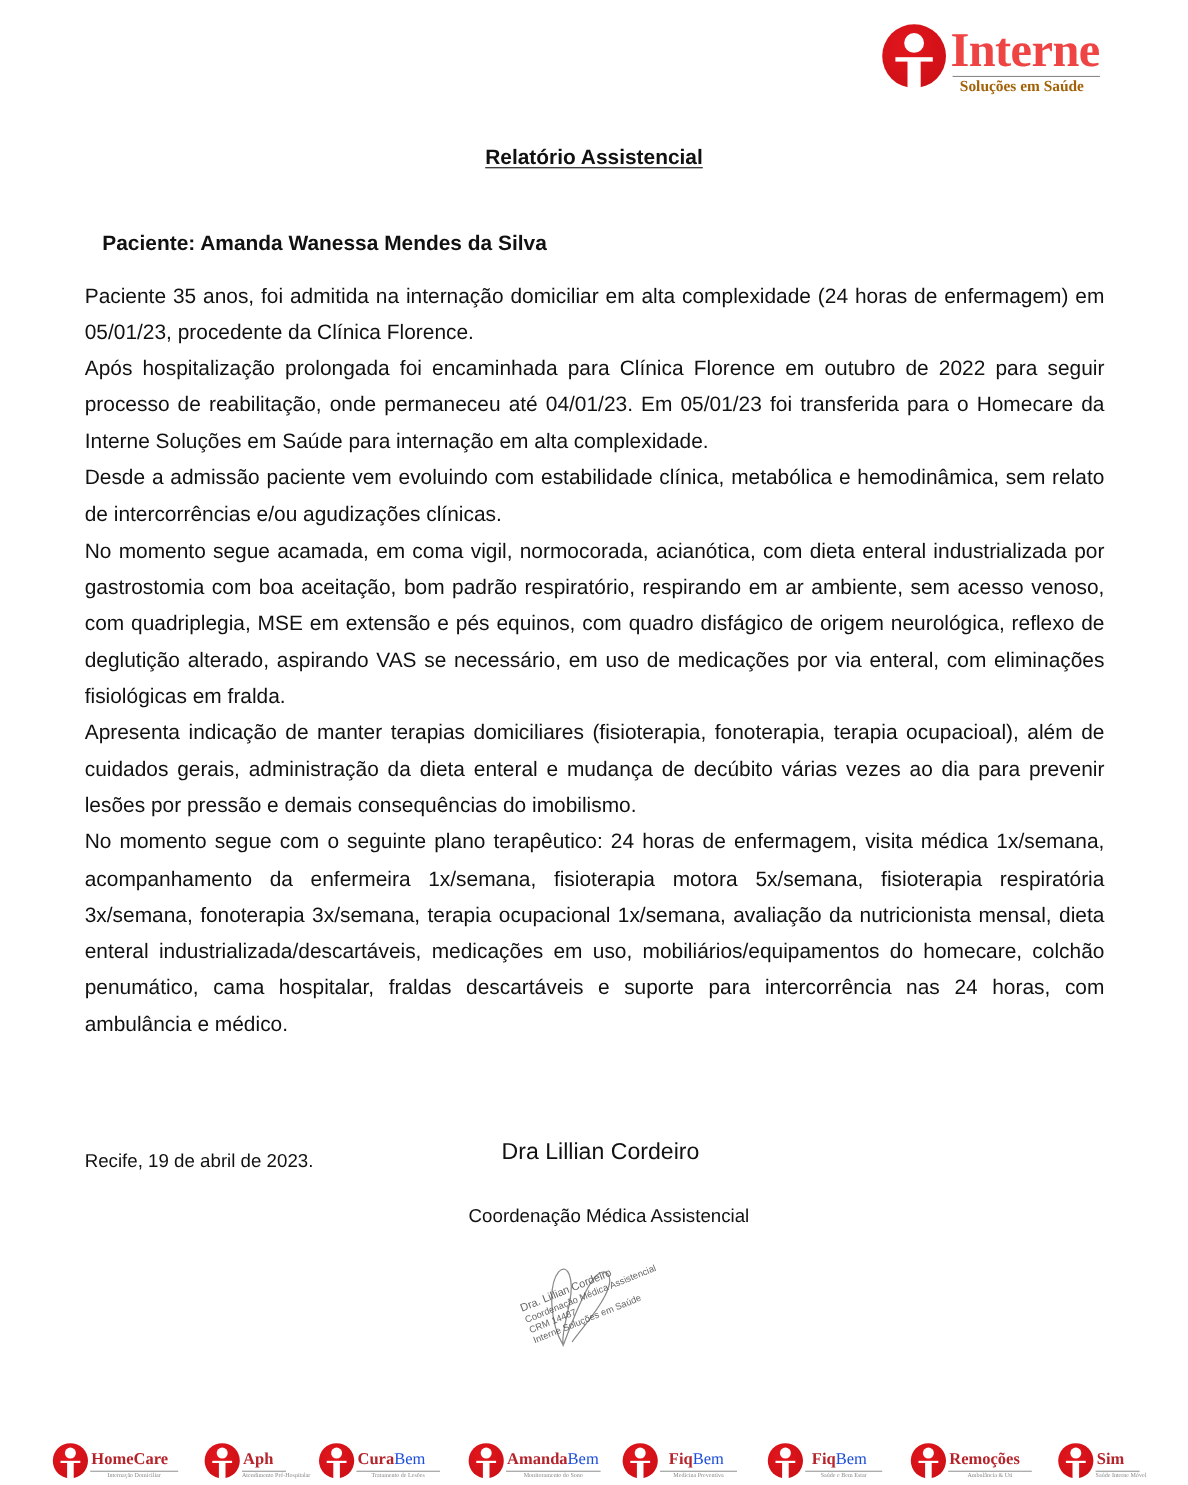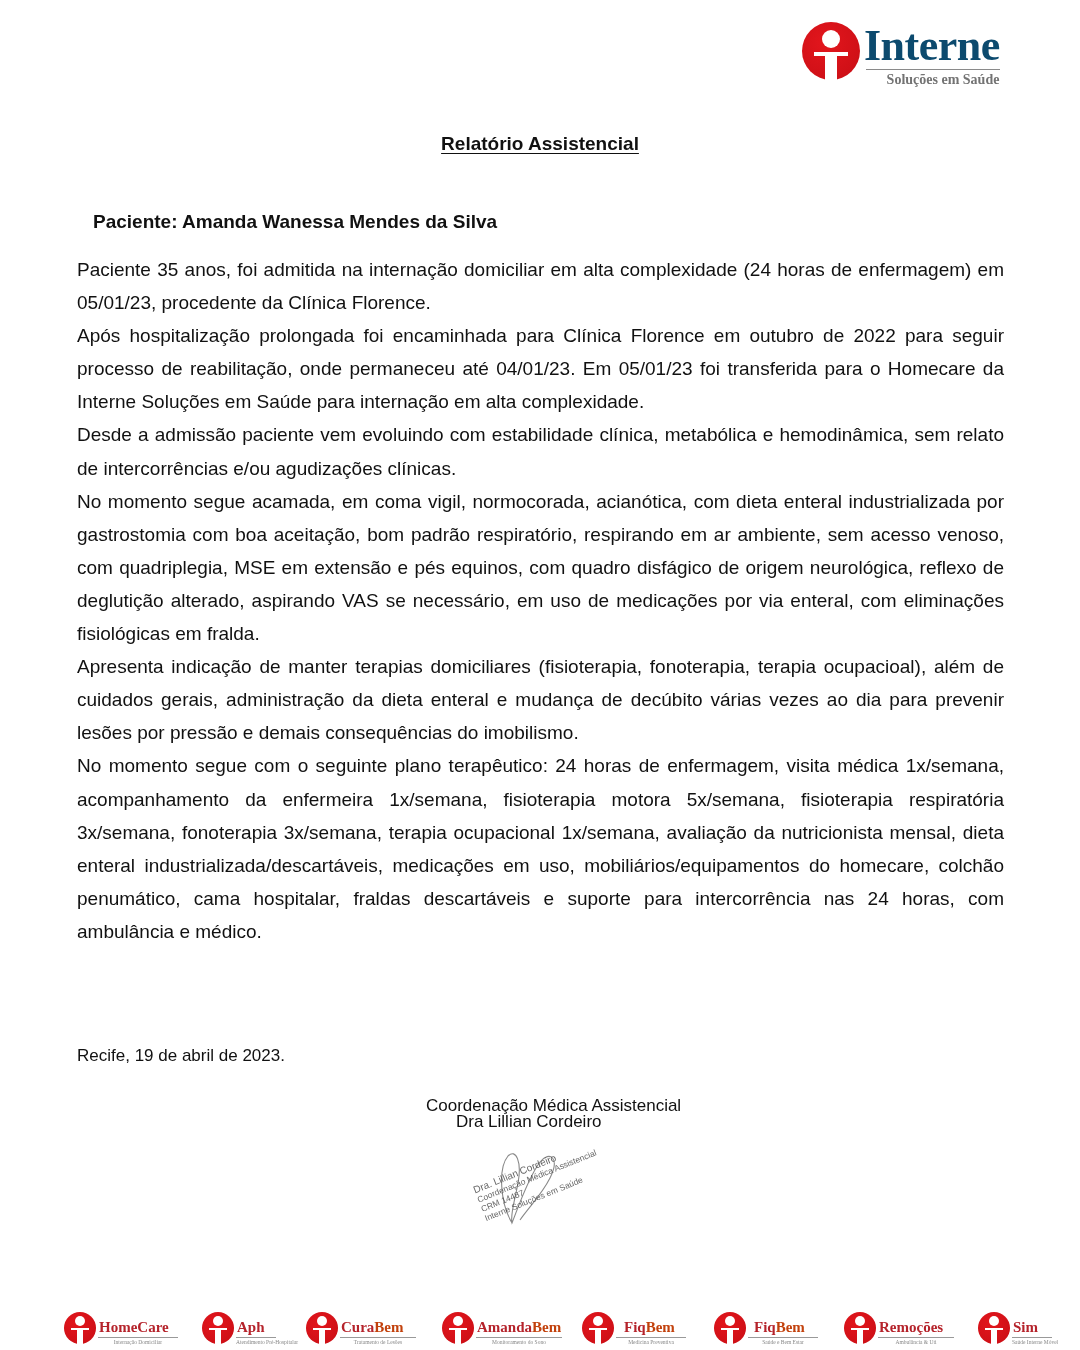--- a/index.html
+++ b/index.html
@@ -41,41 +41,41 @@
     .main-logo .logo-mark .stem { left: 23px; top: 32px; width: 12px; height: 28px; }
     .main-logo .logo-mark .bar { left: 12px; top: 30px; width: 34px; height: 4px; }
     .main-logo .brand {
       position: absolute;
       left: 62px;
       top: 2px;
       font-family: "Liberation Serif", "DejaVu Serif", serif;
       font-weight: bold;
       font-size: 44px;
       line-height: 44px;
-      color: #0c4a6e;
+      color: #ef4444;
       letter-spacing: -0.5px;
     }
     .main-logo .rule {
       position: absolute;
       left: 64px;
       top: 47px;
       width: 134px;
       height: 1px;
       background: #8a8a8a;
     }
     .main-logo .tagline {
       position: absolute;
-      left: 74px;
+      left: 60px;
       top: 50px;
       width: 134px;
       text-align: center;
       font-family: "Liberation Serif", "DejaVu Serif", serif;
       font-weight: bold;
       font-size: 14px;
-      color: #737373;
+      color: #a16207;
     }
 
     
     .doc-title {
       position: absolute;
       left: 0;
       width: 1080px;
       top: 133px;
       text-align: center;
       font-weight: bold;
@@ -103,22 +103,22 @@
     .body-text p { margin: 0; }
     .place-date {
       position: absolute;
       left: 77px;
       top: 1046px;
       font-size: 17px;
     }
     .signer-name {
       position: absolute;
       left: 456px;
-      top: 1112px;
-      font-size: 17px;
+      top: 1036px;
+      font-size: 21px;
     }
     .signer-role {
       position: absolute;
       left: 426px;
       top: 1096px;
       font-size: 17px;
     }
 
     
     .signature-stamp {
@@ -139,21 +139,21 @@
       line-height: 10px;
       color: #4a4a4a;
       white-space: nowrap;
       opacity: 0.85;
     }
     .stamp-text div:first-child { font-size: 10px; }
 
     
     .footer-logos {
       position: absolute;
-      left: 16px;
+      left: 0;
       top: 1310px;
       width: 932px;
       height: 40px;
     }
     .mini-logo {
       position: absolute;
       top: 0;
       height: 40px;
     }
     .mini-logo .logo-mark { left: 0; top: 2px; width: 32px; height: 32px; }
@@ -163,21 +163,21 @@
     .mini-logo .mini-name {
       position: absolute;
       left: 35px;
       top: 9px;
       font-family: "Liberation Serif", "DejaVu Serif", serif;
       font-weight: bold;
       font-size: 15px;
       color: #b5232b;
       white-space: nowrap;
     }
-    .mini-logo .mini-name .accent { color: #c2410c; font-weight: bold; }
+    .mini-logo .mini-name .accent { color: #1d4ed8; font-weight: normal; }
     .mini-logo .mini-rule {
       position: absolute;
       left: 34px;
       top: 27px;
       height: 1px;
       background: #999;
     }
     .mini-logo .mini-sub {
       position: absolute;
       left: 34px;

